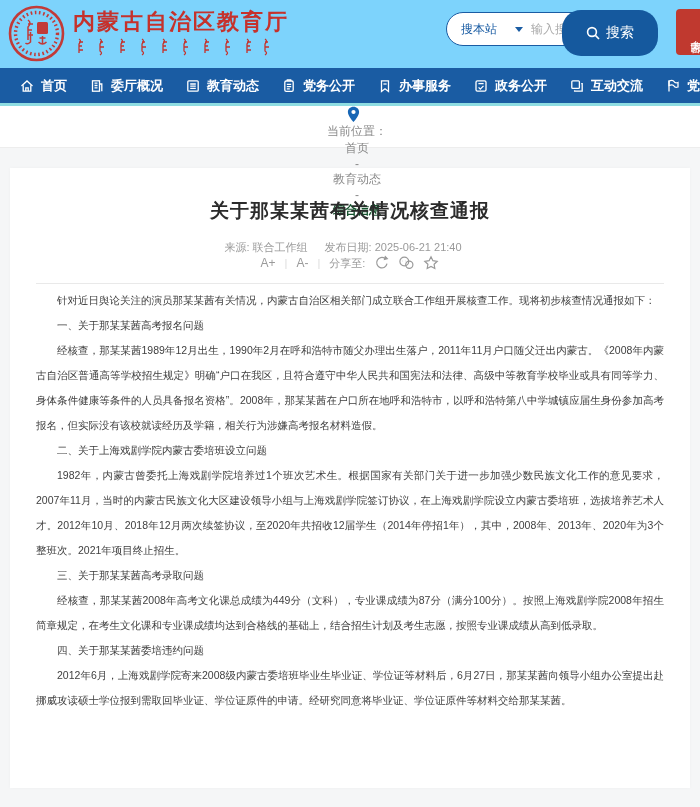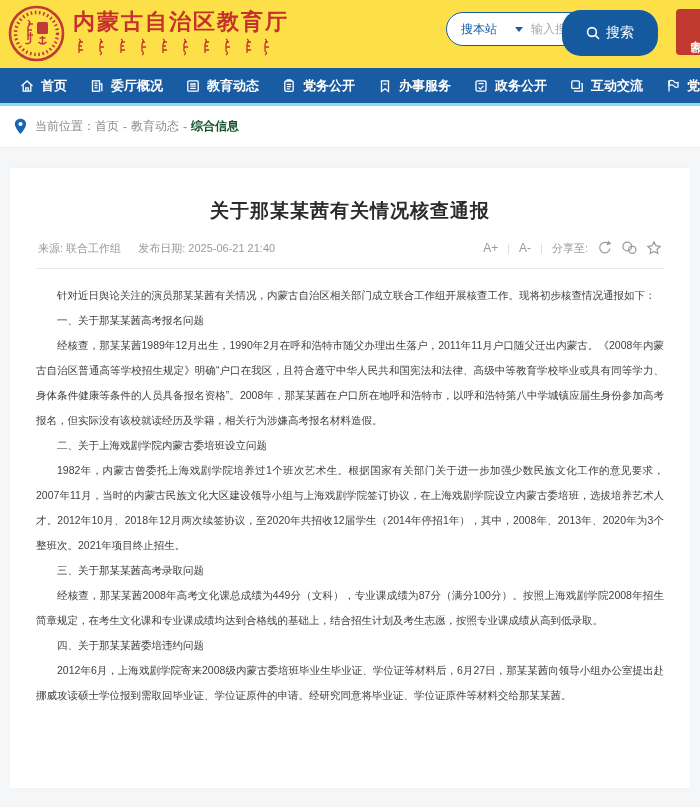--- a/index.html
+++ b/index.html
@@ -1,20 +1,20 @@
 <!DOCTYPE html>
 <html><head>
 <meta charset="utf-8">
 <style>
   * { margin:0; padding:0; box-sizing:border-box; }
   html,body { width:700px; height:807px; overflow:hidden; background:#f5f6f7;
               font-family:"Liberation Sans", sans-serif; }
 
   
-  .header { position:relative; height:68px; background:#fde047; }
+  .header { position:relative; height:68px; background:#7dd3fc; }
   .logo-wrap { position:absolute; left:8px; top:5px; display:flex; align-items:flex-start; }
   .seal { width:57px; height:57px; flex:0 0 auto; }
   .site-title-col { margin-left:8px; padding-top:4px; }
   .site-title { font-family:"Liberation Serif", serif; font-weight:bold;
                 color:#c5322c; font-size:22px; letter-spacing:2px; line-height:26px; }
   .mongolian { margin-top:3px; margin-left:2px; }
 
   .search-wrap { position:absolute; right:46px; top:12px; width:208px; height:34px; }
   .search-pill { position:absolute; left:0; top:0; right:0; bottom:0;
                  border:1.5px solid #1a5ca3; border-radius:18px; background:#fff;
@@ -40,36 +40,36 @@
   .nav { height:38px; background:#1a5ca3; border-bottom:3px solid #8edde2;
          display:flex; align-items:stretch; padding-left:8px; overflow:hidden; white-space:nowrap; }
   .nav-item { display:flex; align-items:center; gap:6px; padding:0 11px; color:#fff;
               font-size:13px; font-weight:bold; position:relative; cursor:pointer; flex:0 0 auto; }
   .nav-item .nav-ico { display:flex; align-items:center; }
   .nav-item.active::after { content:""; position:absolute; left:6px; right:6px; bottom:-3px;
                             height:3px; background:#2fb0bc; }
 
   
   .crumb-bar { height:42px; background:#fff; border-bottom:1px solid #ededed;
-               display:flex; align-items:center; padding-left:14px; font-size:12px; color:#8a8a8a; }
+               display:flex; align-items:center; padding-left:14px; font-size:12px; color:#8a8a8a;flex-direction:column; }
   .crumb-bar .pin { margin-right:8px; display:flex; align-items:center; }
   .crumb-link { color:#8a8a8a; cursor:pointer; }
   .crumb-sep { margin:0 4px; }
   .crumb-current { color:#14532d; font-weight:bold; cursor:pointer; }
 
   
   .main { padding:20px 10px 0; }
   .card { background:#fff; min-height:620px; padding:30px 26px 18px;
           box-shadow:0 0 4px rgba(0,0,0,0.03); }
 
   .article-title { text-align:center; font-size:19px; font-weight:bold; color:#2b2b2b;
                    letter-spacing:1px; margin-bottom:16px; }
   .meta-row { display:flex; justify-content:space-between; align-items:center;
               font-size:11px; color:#9a9a9a; padding:0 2px 12px; border-bottom:1px solid #e9e9e9;
-              margin-bottom:14px; }
+              margin-bottom:4px;flex-direction:column; }
   .meta-left span { margin-right:14px; }
   .meta-right { display:flex; align-items:center; gap:9px; color:#9a9a9a; }
   .font-btn { cursor:pointer; font-size:12px; }
   .meta-divider { color:#dcdcdc; }
   .share-icons { display:flex; align-items:center; gap:8px; }
   .share-ic { display:flex; align-items:center; cursor:pointer; }
 
   .article-body p { font-size:10.5px; color:#404040; line-height:25px;
                     text-indent:2em; text-align:justify; }
   .article-body p.heading { color:#3a3a3a; }

